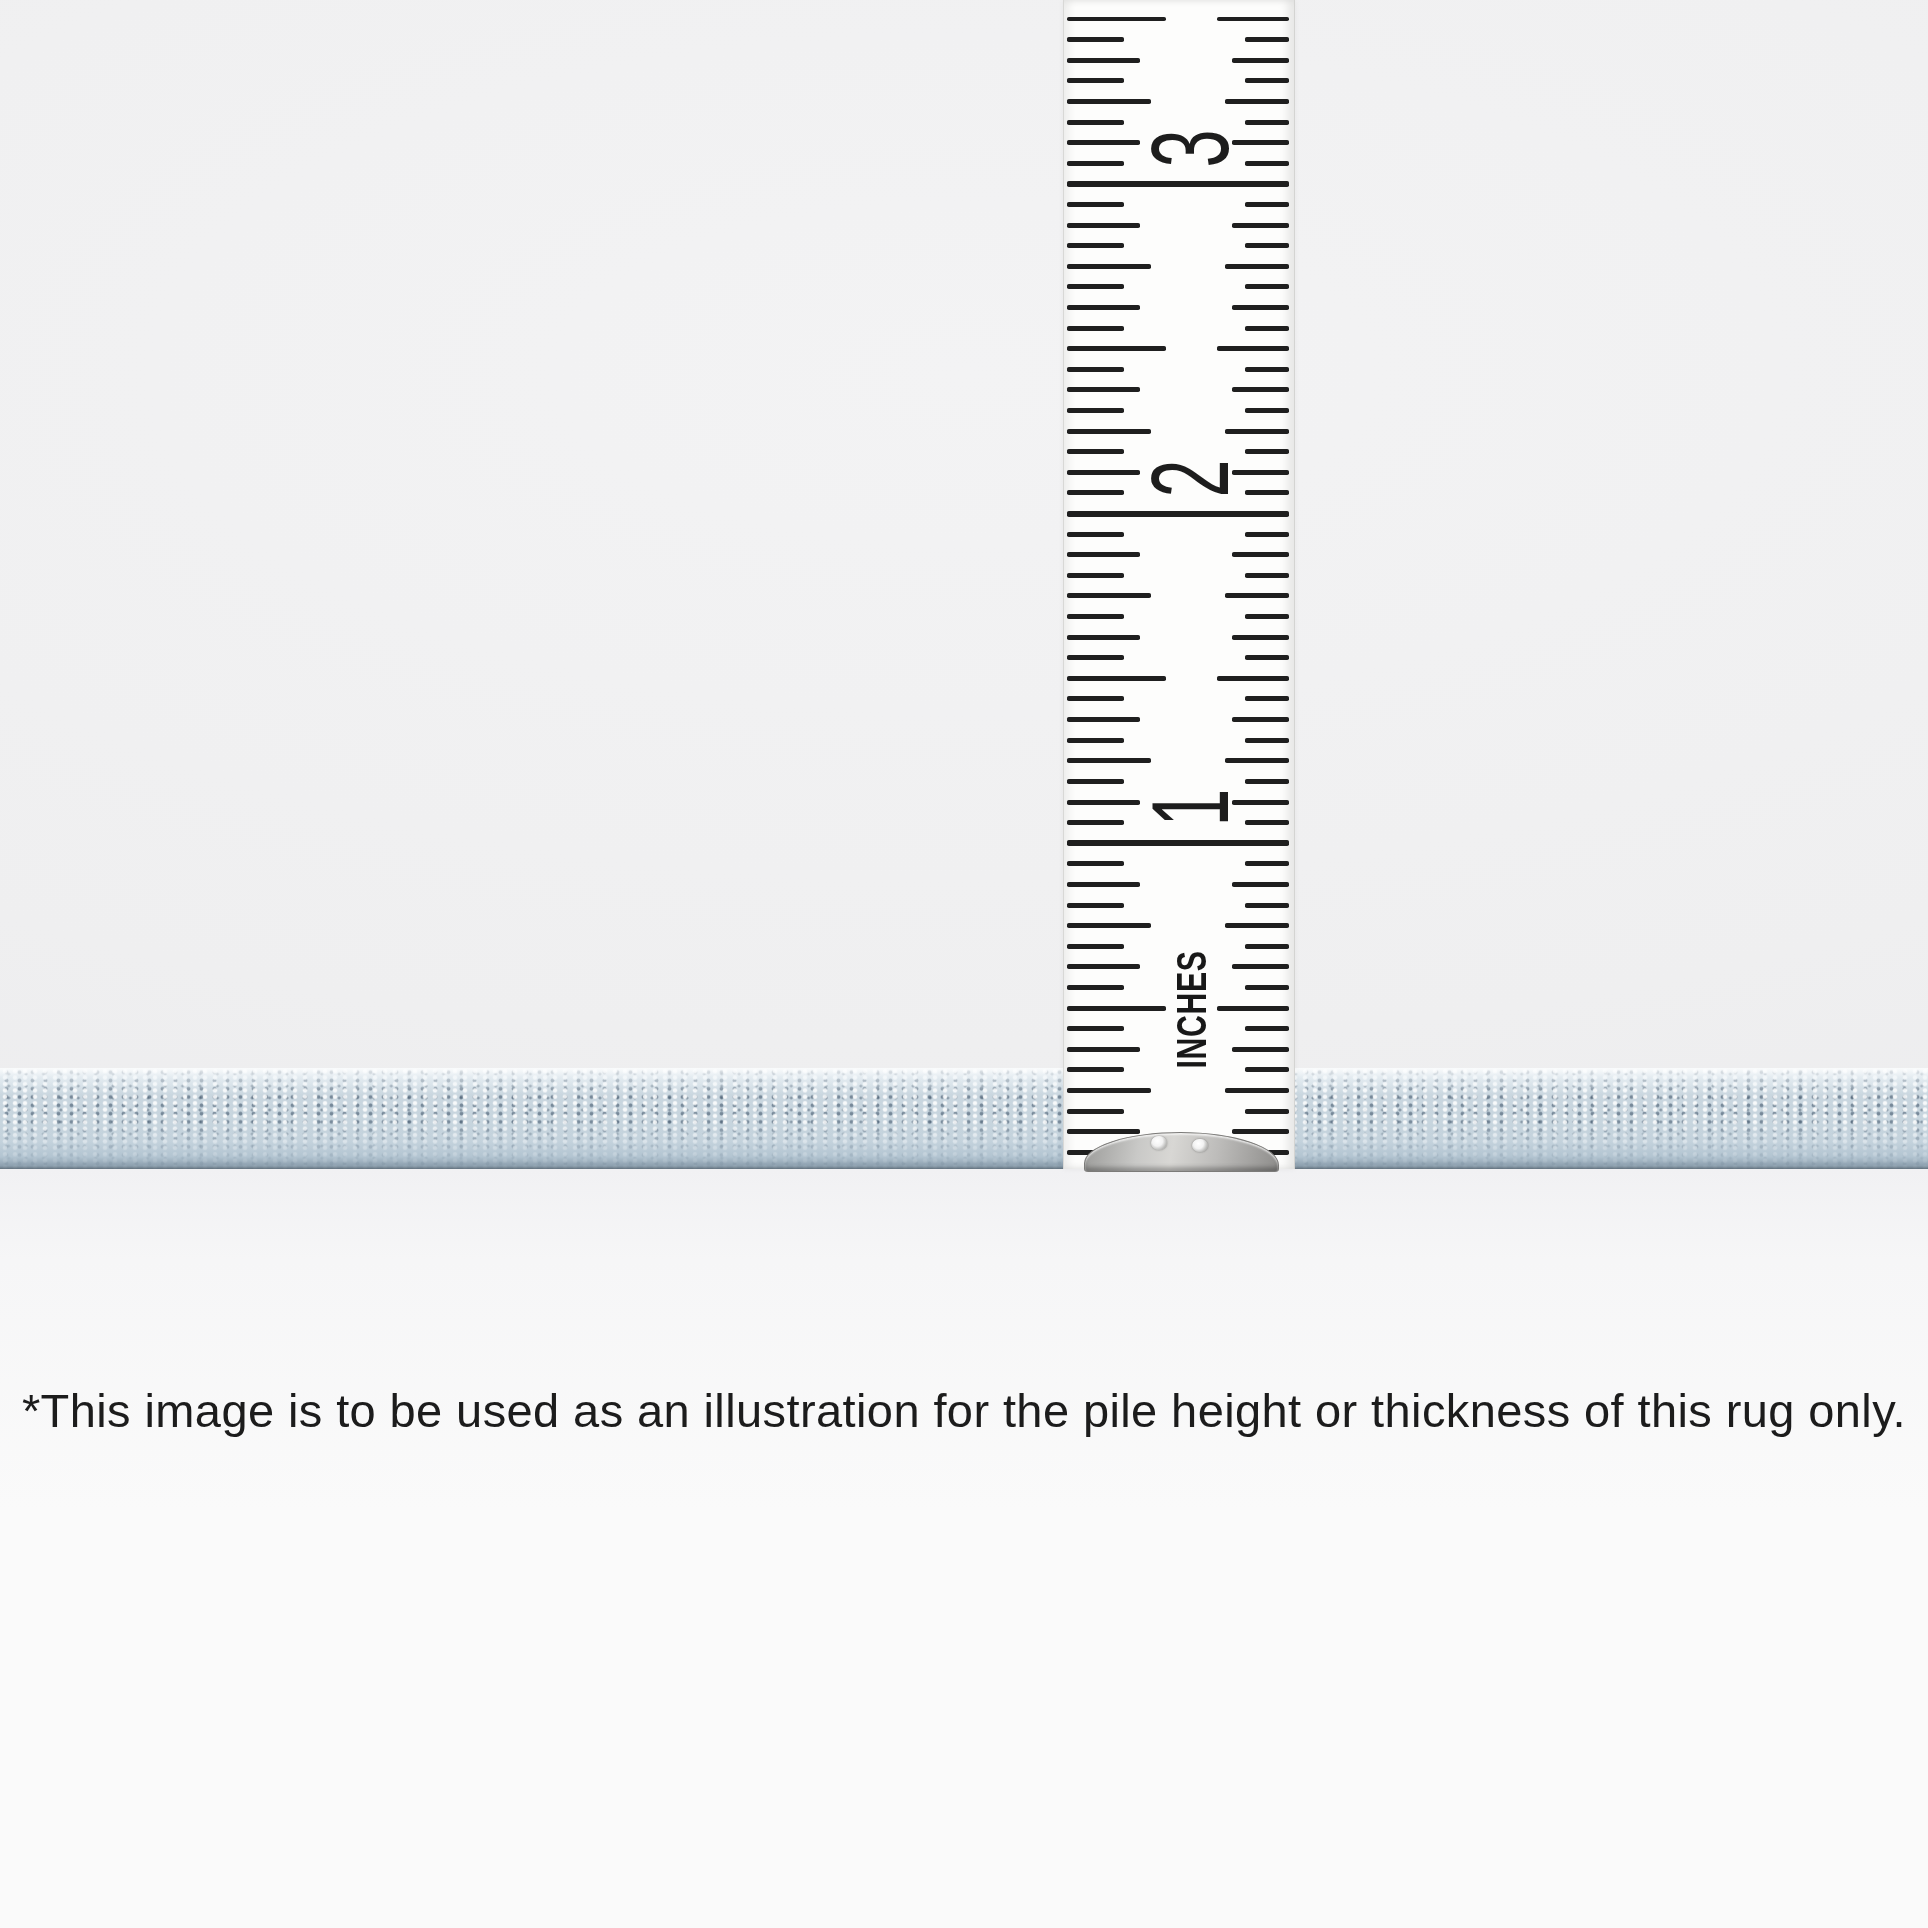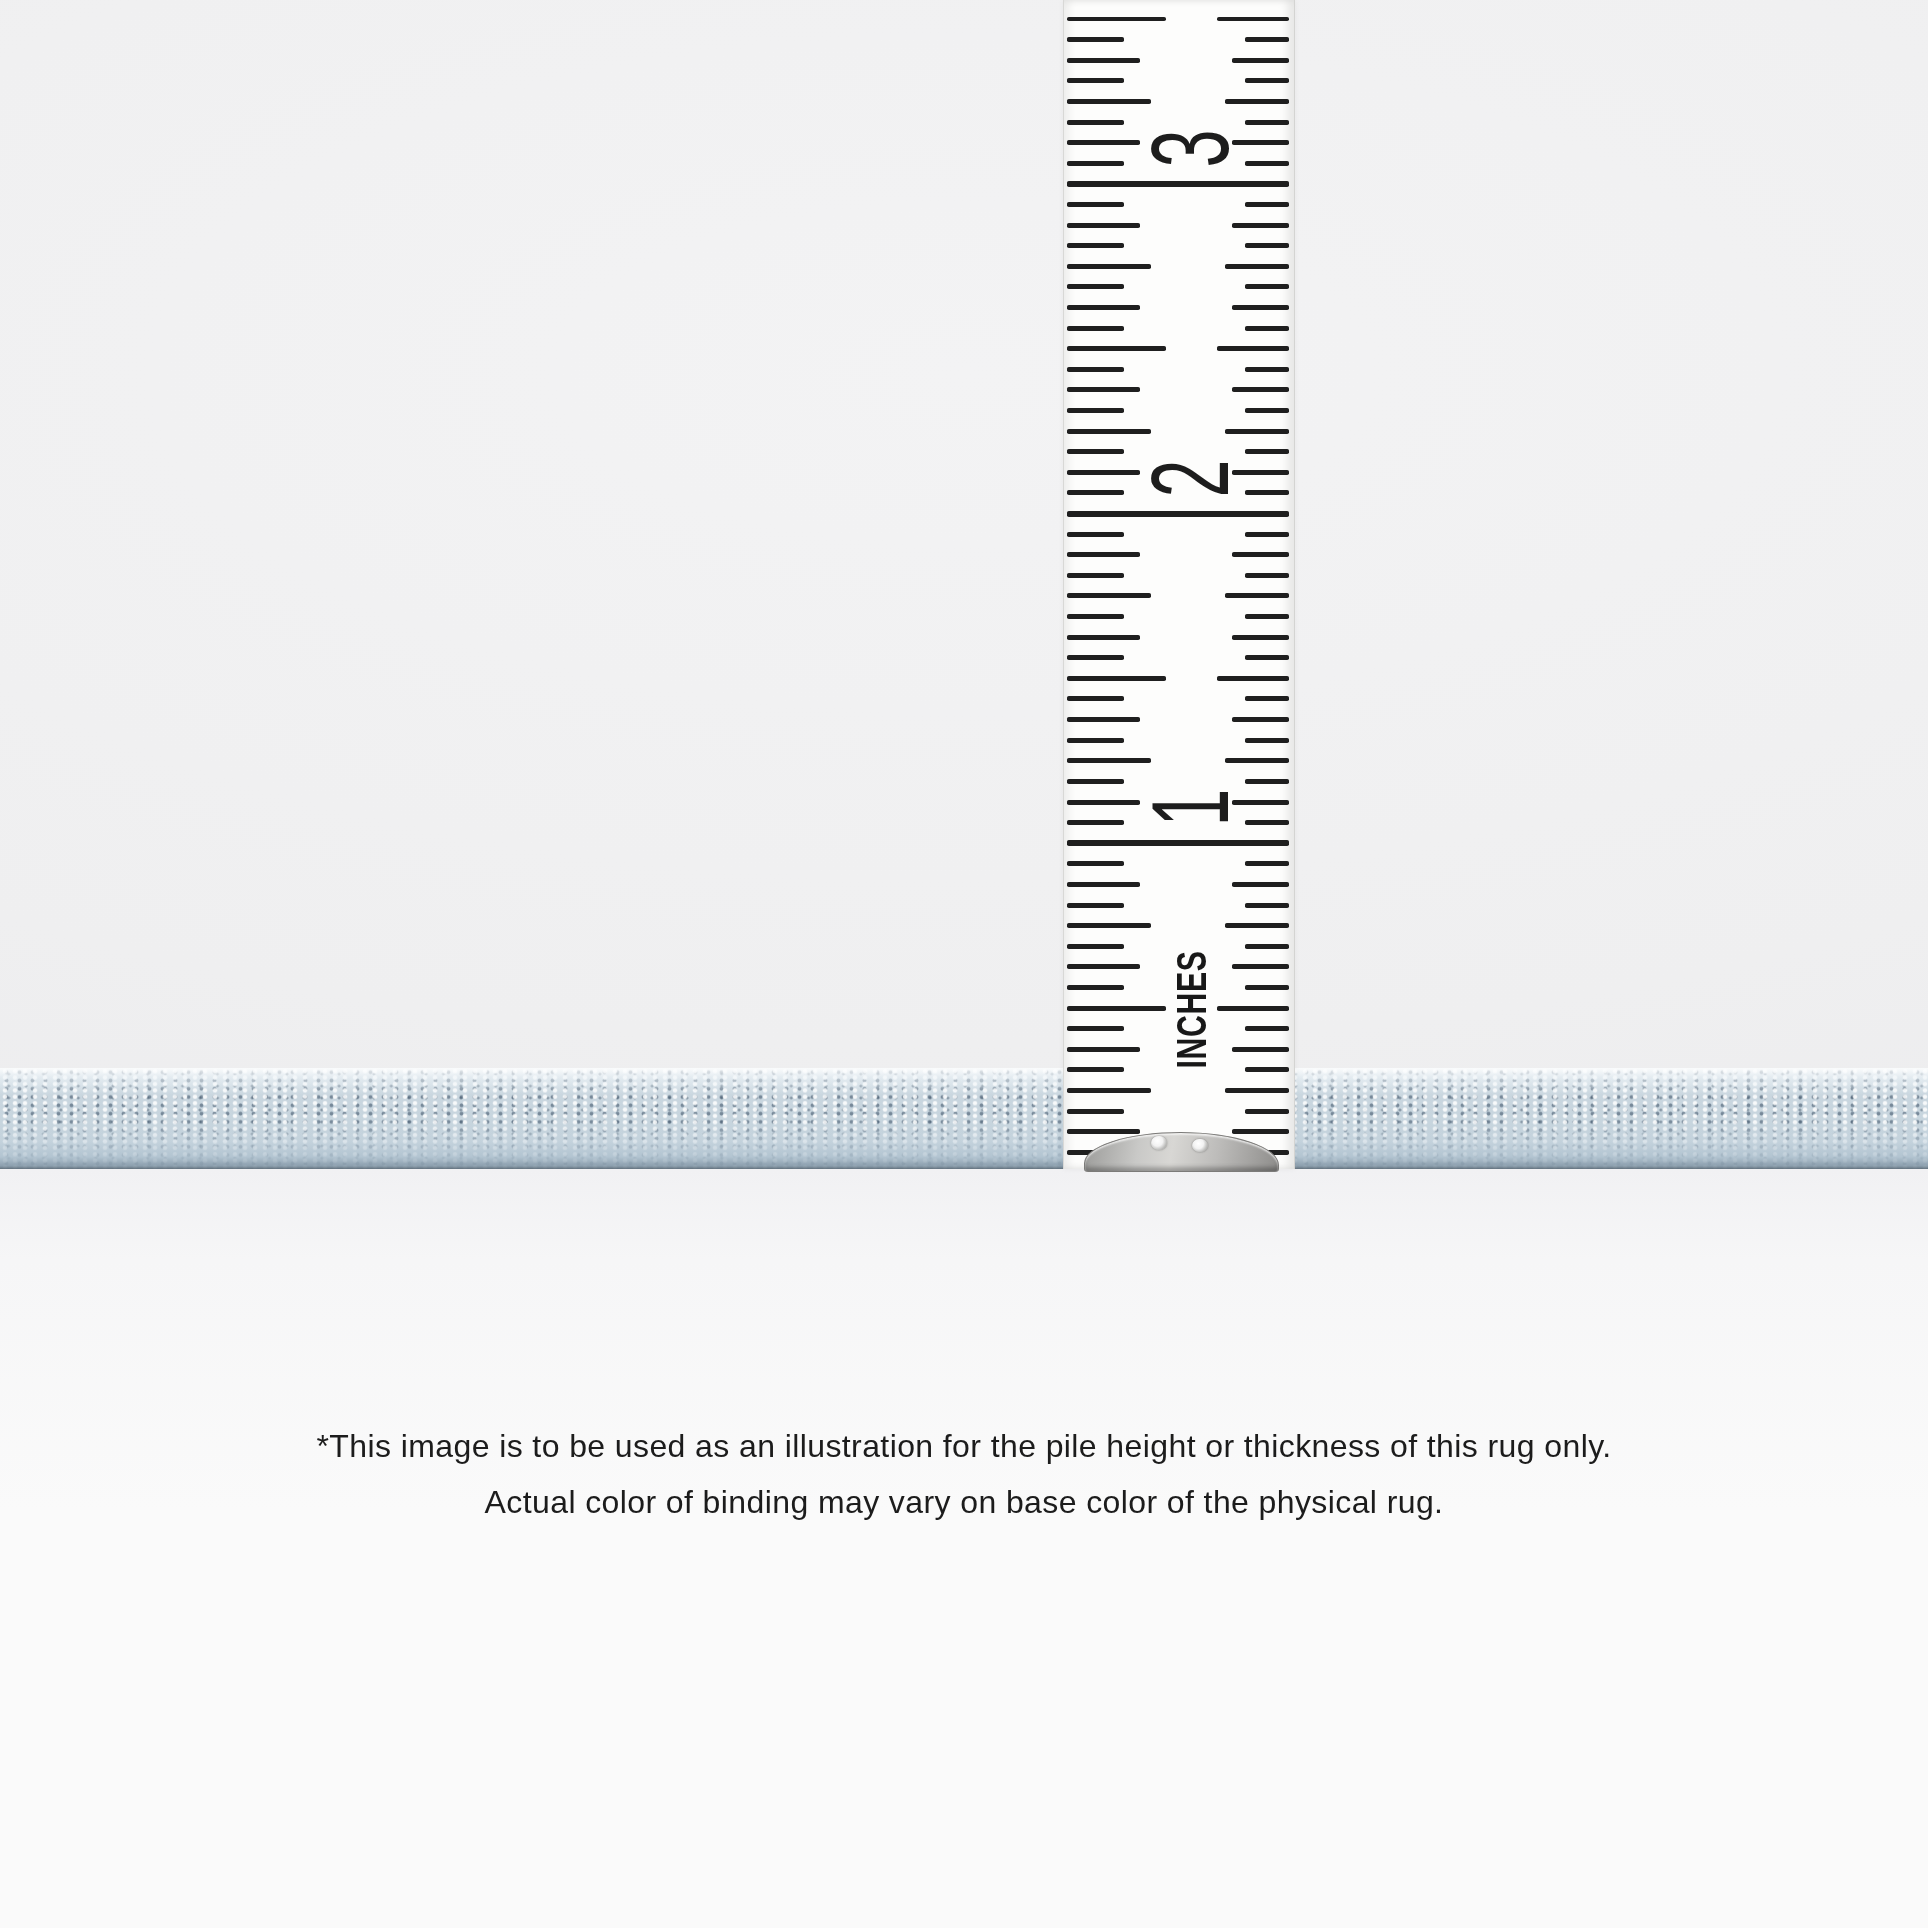--- a/index.html
+++ b/index.html
@@ -58,22 +58,22 @@
     background:radial-gradient(circle at 40% 35%, #ffffff 0%, #f2f2f2 40%, #b9b9b7 70%, #8f8f8d 100%);
     box-shadow:0 0 1.8px rgba(60,60,60,.6);}
   .rivet.r1{left:66px;top:2.8px;}
   .rivet.r2{left:107px;top:5.5px;}
 
   .contact-shadow{position:absolute;left:1052px;top:1164px;width:252px;height:11px;z-index:3;
     background:radial-gradient(ellipse 50% 50% at 50% 40%, rgba(70,70,70,.38), rgba(70,70,70,0) 75%);}
 
   
   .disclaimer{position:absolute;left:0;top:1383px;width:1928px;z-index:6;
-    text-align:center;color:var(--text,#1c1c1c);font-size:32px;line-height:56px;
-    letter-spacing:0.4px;margin-top:35px;}
+    text-align:center;color:var(--text,#1c1c1c);font-size:47px;line-height:56px;
+    letter-spacing:0.4px;}
 </style>
 </head>
 <body>
 
 <div id="scene">
 
   <div class="backdrop"></div>
 
   <div class="floor"></div>
 
@@ -197,17 +197,16 @@
       <div class="ruler-num" style="left: -12px; top: 670px;">1</div>
     </div>
 
   <div class="tip">
     <div class="rivet r1"></div>
     <div class="rivet r2"></div>
   </div>
 
   <div class="disclaimer">
     <div>*This image is to be used as an illustration for the pile height or thickness of this rug only.</div>
-    <div>Actual color of binding may vary on base color of the physical rug.</div>
   </div>
 
 </div>
 
 
 </body></html>

